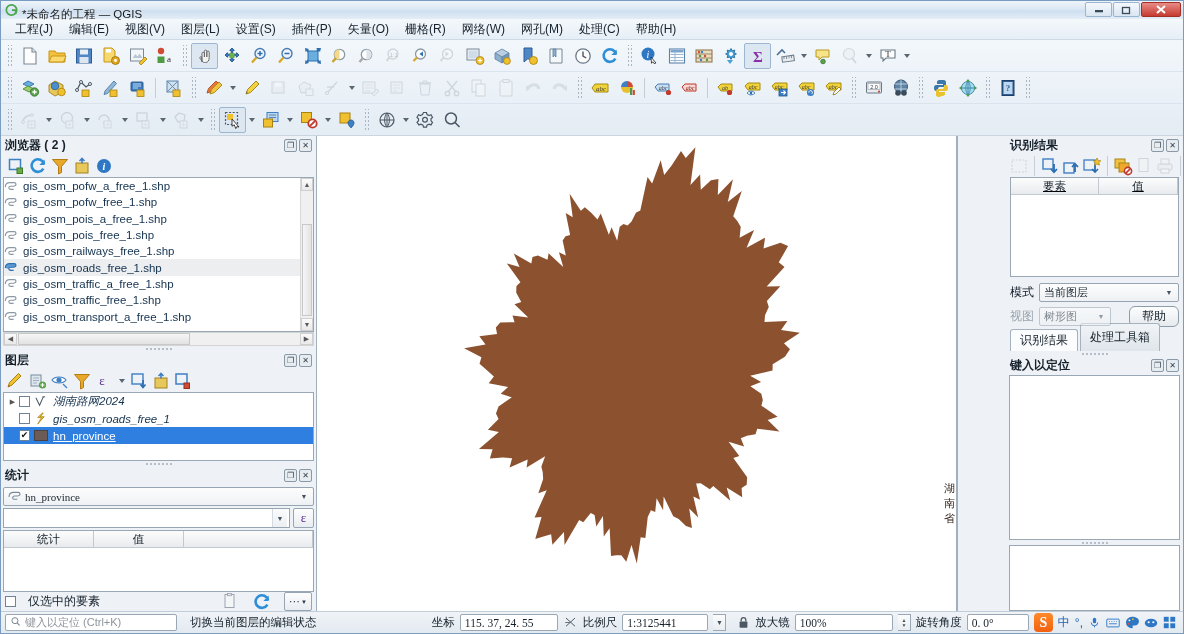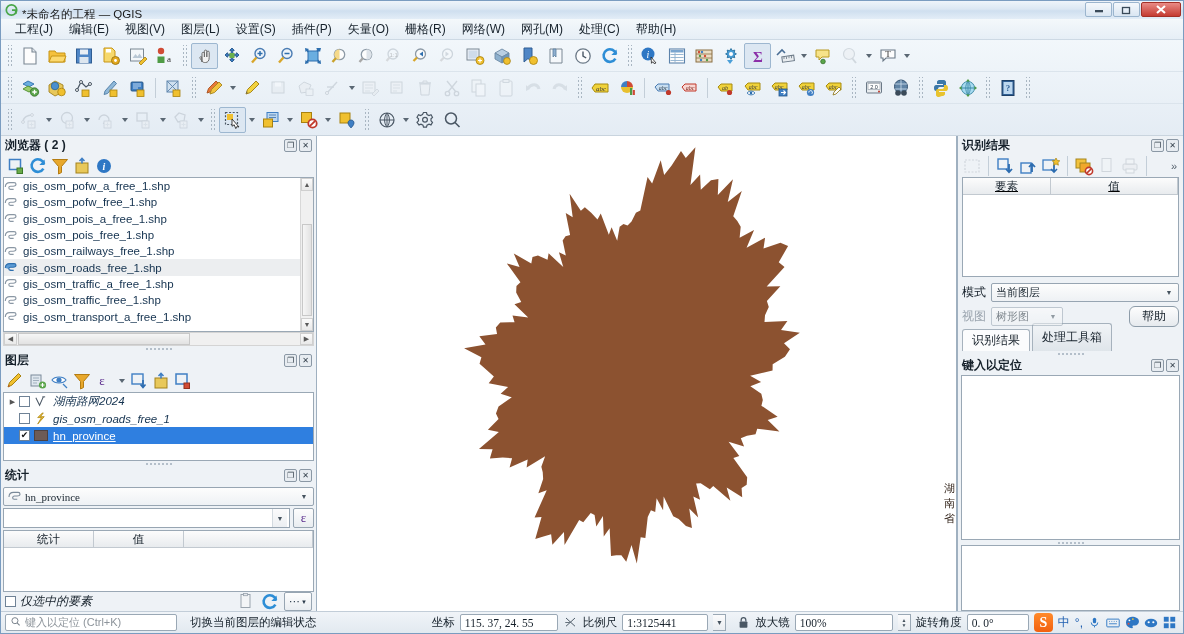--- a/index.html
+++ b/index.html
@@ -182,34 +182,34 @@
     background: linear-gradient(#fdfdfd,#e9edf1); display:flex; align-items:center;
     justify-content:center; color:#5c2e8e; font-size: 13px; font-family: "Liberation Serif", serif;
   }
   .tbl { background: #fff; border: 1px solid #9aa8b5; margin: 0 2px; flex: 1 1 auto; }
   .tbl-head { display: flex; height: 17px; }
   .th {
     background: linear-gradient(#fcfcfc,#e8ebee); border-right: 1px solid #c2c9d0;
     border-bottom: 1px solid #c2c9d0; font-size: 11.5px; color: #16212b;
     display: flex; align-items: center; justify-content: center;
   }
-  .check-row { height: 19px; display: flex; align-items: center; padding: 0 4px; gap: 4px; font-style: italic; }
+  .check-row { height: 19px; display: flex; align-items: center; padding: 0 4px; gap: 12px; }
   .cbox { width: 11px; height: 11px; border: 1px solid #6f8296; background: #fff; flex:0 0 11px;}
   .check-row .lbl { flex: 1 1 auto; font-size: 12px; color: #16212b; }
   
   #canvaswrap { flex: 1 1 auto; background: #ffffff; position: relative; overflow: hidden;
      border-right: 1px solid #9fb0c0; }
   #mapsvg { display: block; width: 100%; height: 100%; }
   .maplabel {
     position: absolute; left: 627px; top: 345px; font-size: 11px; color: #2b1c12;
     font-family: "DejaVu Sans", sans-serif;
   }
   
   #rightdock { width: 226px; flex: 0 0 226px; display: flex; flex-direction: column;
-    background: #eef2f6; border-left: 1px solid #9fb0c0; }
+    background: #eef2f6; border-left: 1px solid #9fb0c0; padding-left: 48px; }
   .rtb-row {
     height: 22px; flex: 0 0 22px; display: flex; align-items: center; gap: 1px; padding: 0 3px;
   }
   .rtb { width: 22px; height: 19px; display:flex; align-items:center; justify-content:center;}
   .rtb.dim { opacity: .35; }
   .chev { margin-left: auto; font-size: 11px; color: #55616d; padding-right: 3px; }
   .form-row { display: flex; align-items: center; gap: 5px; padding: 2px 4px; }
   .form-row .flabel { font-size: 12px; color: #16212b; white-space: nowrap; }
   .form-row .flabel.dim { color: #9aa4ae; }
   .btn {

